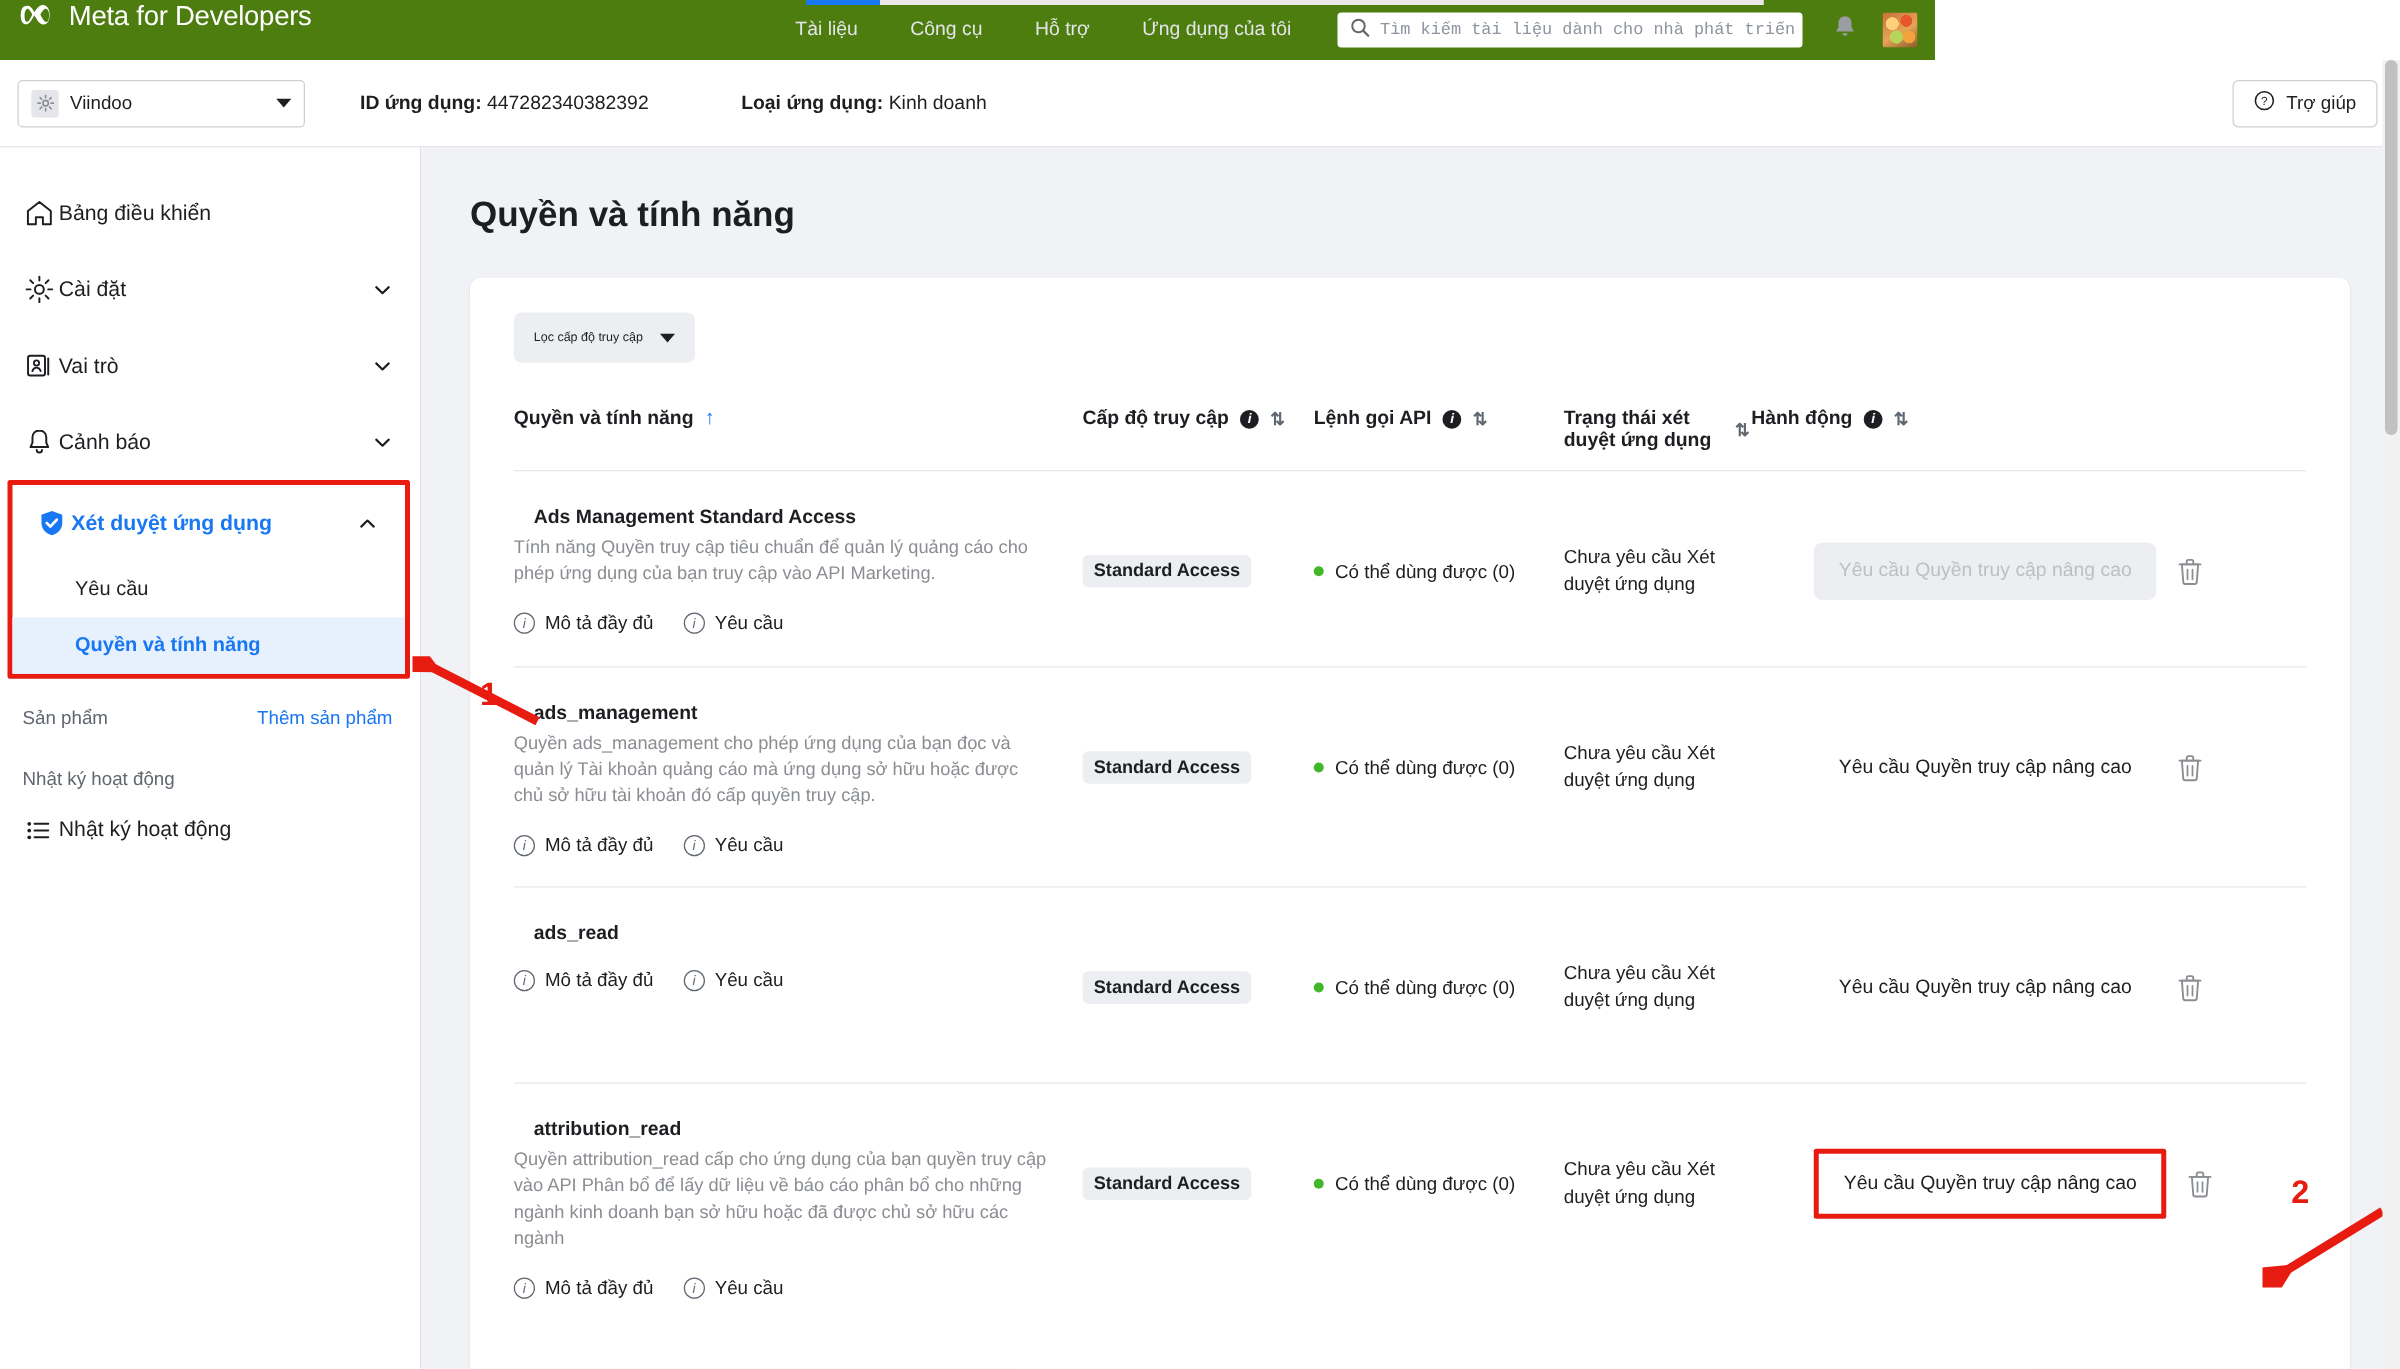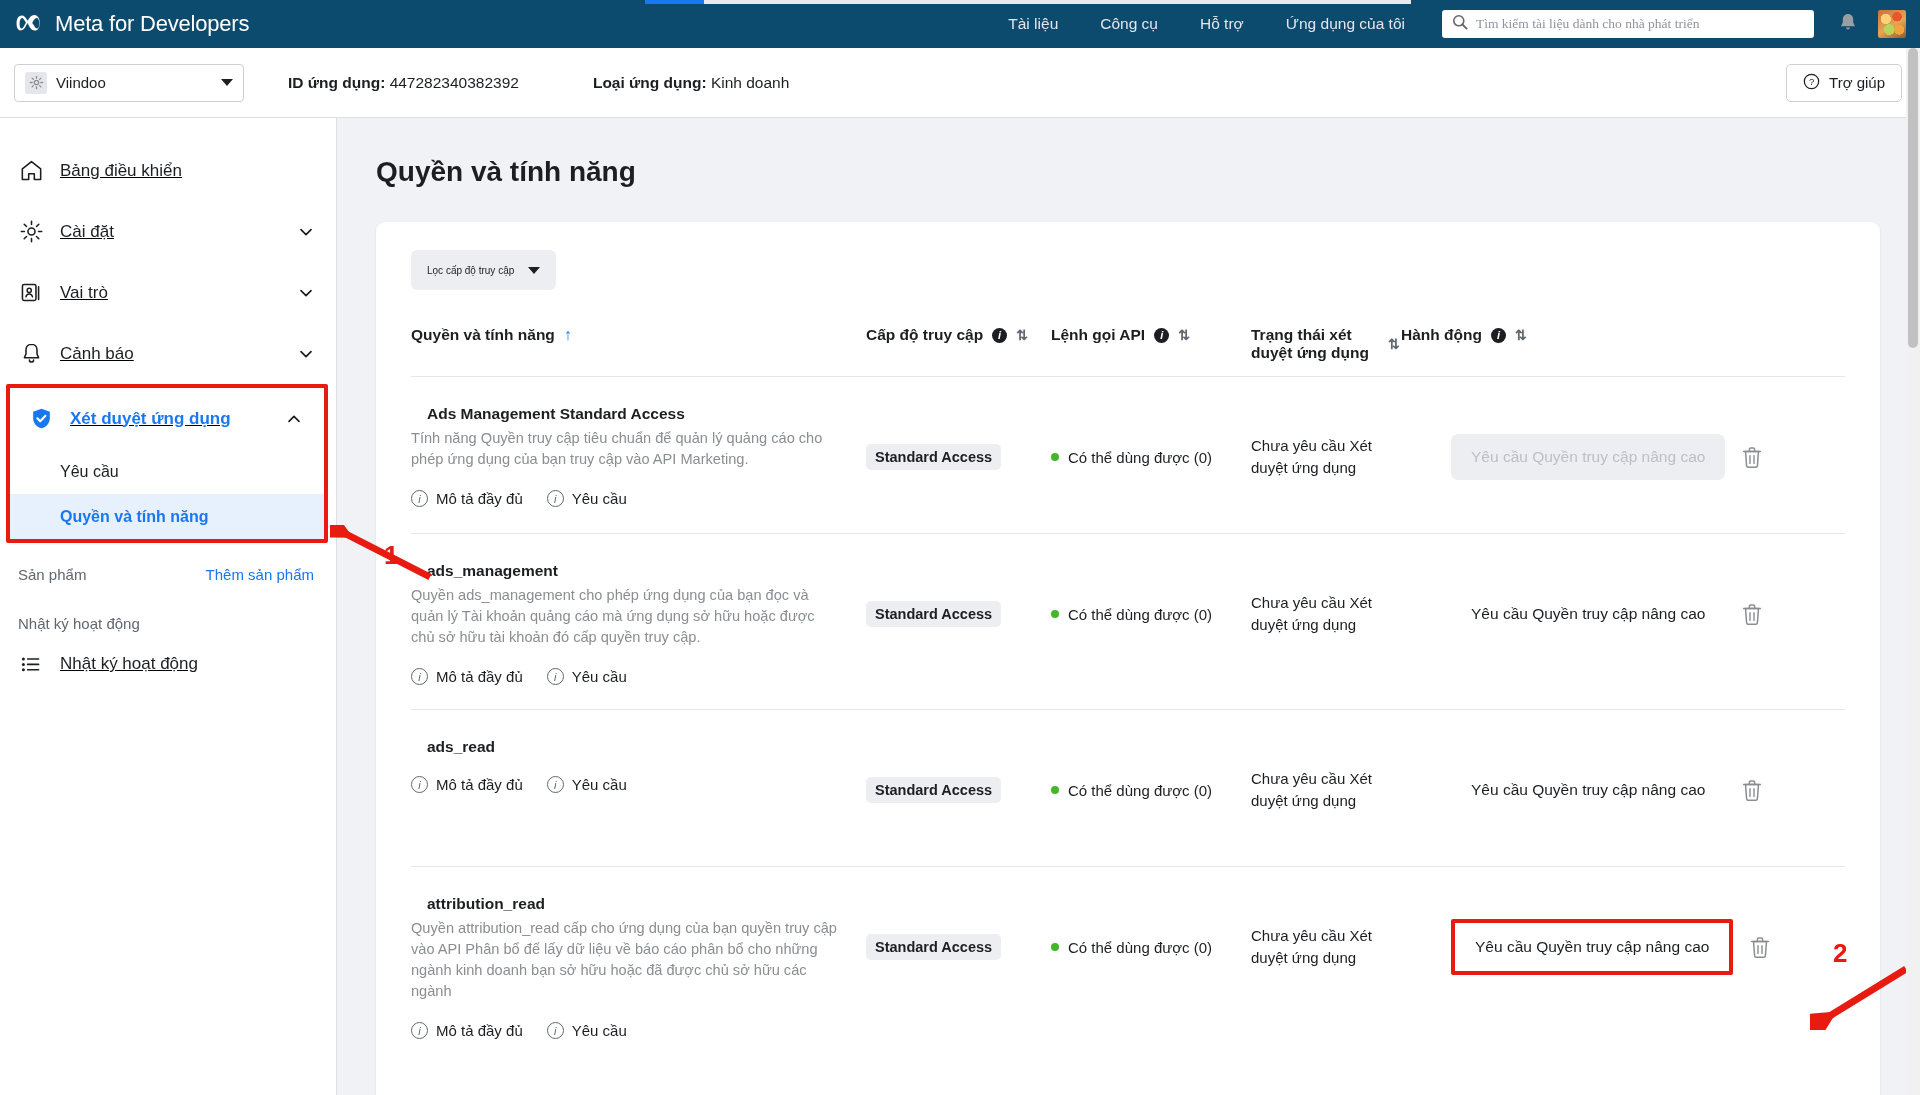--- a/index.html
+++ b/index.html
@@ -5,39 +5,39 @@
   * { box-sizing: border-box; margin: 0; padding: 0; }
   html, body {
     width: 1920px; height: 1095px;
     font-family: "Liberation Sans", sans-serif;
     background: #ffffff;
     overflow: hidden;
   }
 
   
   .topbar {
-    position: absolute; top: 0; left: 0; width: 1920px; height: 48px;
-    background: #0c4a6e; display: flex; align-items: center;
+    position: absolute; top: 0; left: 0; width: 1548px; height: 48px;
+    background: #4d7c0f; display: flex; align-items: flex-start;
   }
   .brand { display: flex; align-items: center; gap: 9px; padding-left: 16px; }
   .brand-logo { width: 30px; height: 22px; display: block; }
   .brand-text { color: #fff; font-size: 22px; letter-spacing: -.2px; white-space: nowrap; }
   .topnav { margin-left: auto; display: flex; align-items: center; gap: 0; }
   .topnav a {
     color: #e4e6eb; font-size: 15.5px; text-decoration: none;
     padding: 0 21px; line-height: 48px; white-space: nowrap;
   }
   .topsearch {
     position: relative; width: 372px; height: 28px; margin-left: 16px;
     background: #fff; border-radius: 3px; display: flex; align-items: center;
   }
   .topsearch .sicon { margin: 0 8px 0 10px; flex: 0 0 auto; }
   .topsearch input {
     border: 0; outline: none; font-size: 13.5px; color: #1c1e21;
-    background: transparent; width: 100%; font-family: Liberation Serif, serif;
+    background: transparent; width: 100%; font-family: Liberation Mono, monospace;
   }
   .topsearch input::placeholder { color: #8d949e; }
   .bell-btn { width: 40px; height: 48px; display: flex; align-items: center; justify-content: center; margin-left: 14px; }
   .avatar {
     width: 28px; height: 28px; margin-left: 10px; margin-right: 14px; border-radius: 2px;
     background:
       radial-gradient(circle at 28% 32%, #ffd27a 0 18%, transparent 19%),
       radial-gradient(circle at 68% 24%, #e8572c 0 16%, transparent 17%),
       radial-gradient(circle at 40% 70%, #b9d45a 0 20%, transparent 21%),
       radial-gradient(circle at 76% 70%, #f2a33c 0 17%, transparent 18%),
@@ -74,21 +74,21 @@
     font-size: 15px; color: #1c1e21; font-family: inherit;
   }
 
   
   .sidebar {
     position: absolute; top: 118px; left: 0; width: 337px; height: 977px;
     background: #fff; border-right: 1px solid #dddfe2; padding-top: 22px;
   }
   .nav-item {
     display: flex; align-items: center; height: 61px; padding: 0 22px 0 18px;
-    cursor: pointer; gap: 16px; text-decoration: underline;
+    cursor: pointer; gap: 3px;
   }
   .nav-item .nlabel { font-size: 17px; color: #1c1e21; flex: 1; }
   .nav-item.active .nlabel { color: #1877f2; font-weight: 700; }
   .nav-ico { width: 26px; height: 26px; flex: 0 0 auto; display: flex; align-items: center; justify-content: center; }
   .chev { width: 16px; height: 16px; flex: 0 0 auto; }
 
   .approval-box {
     position: relative; margin: 0 8px 0 6px; border: 4px solid #e81b11; border-radius: 2px;
   }
   .sub-item {

